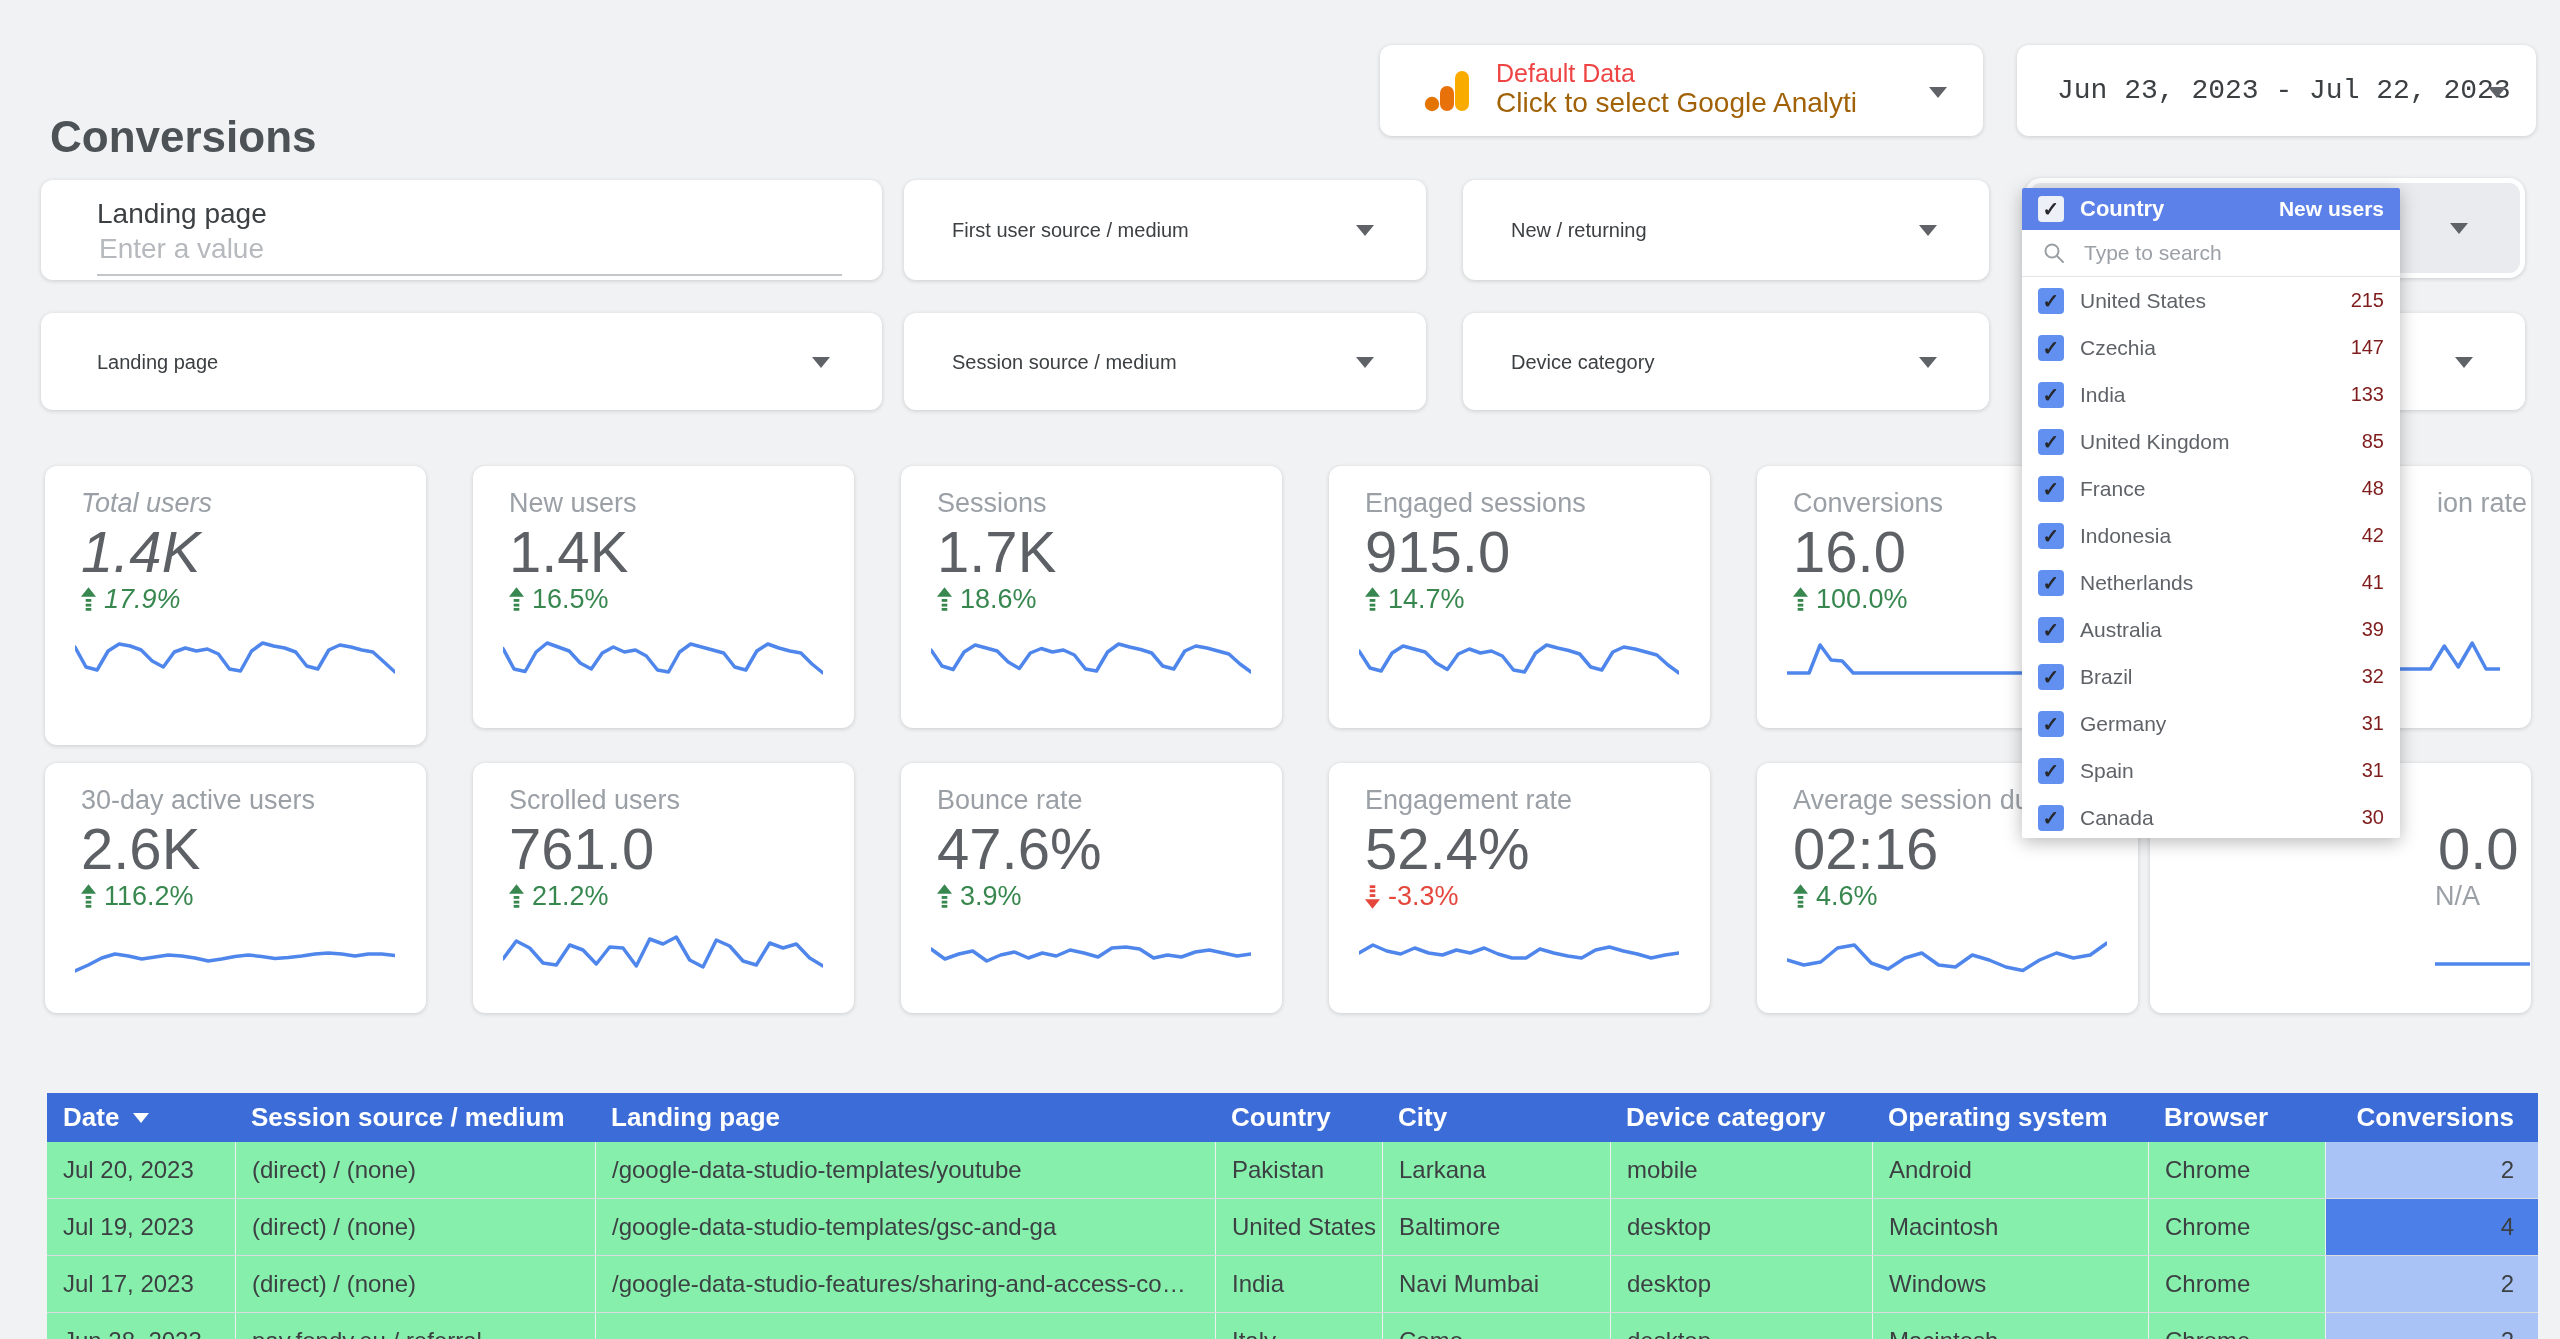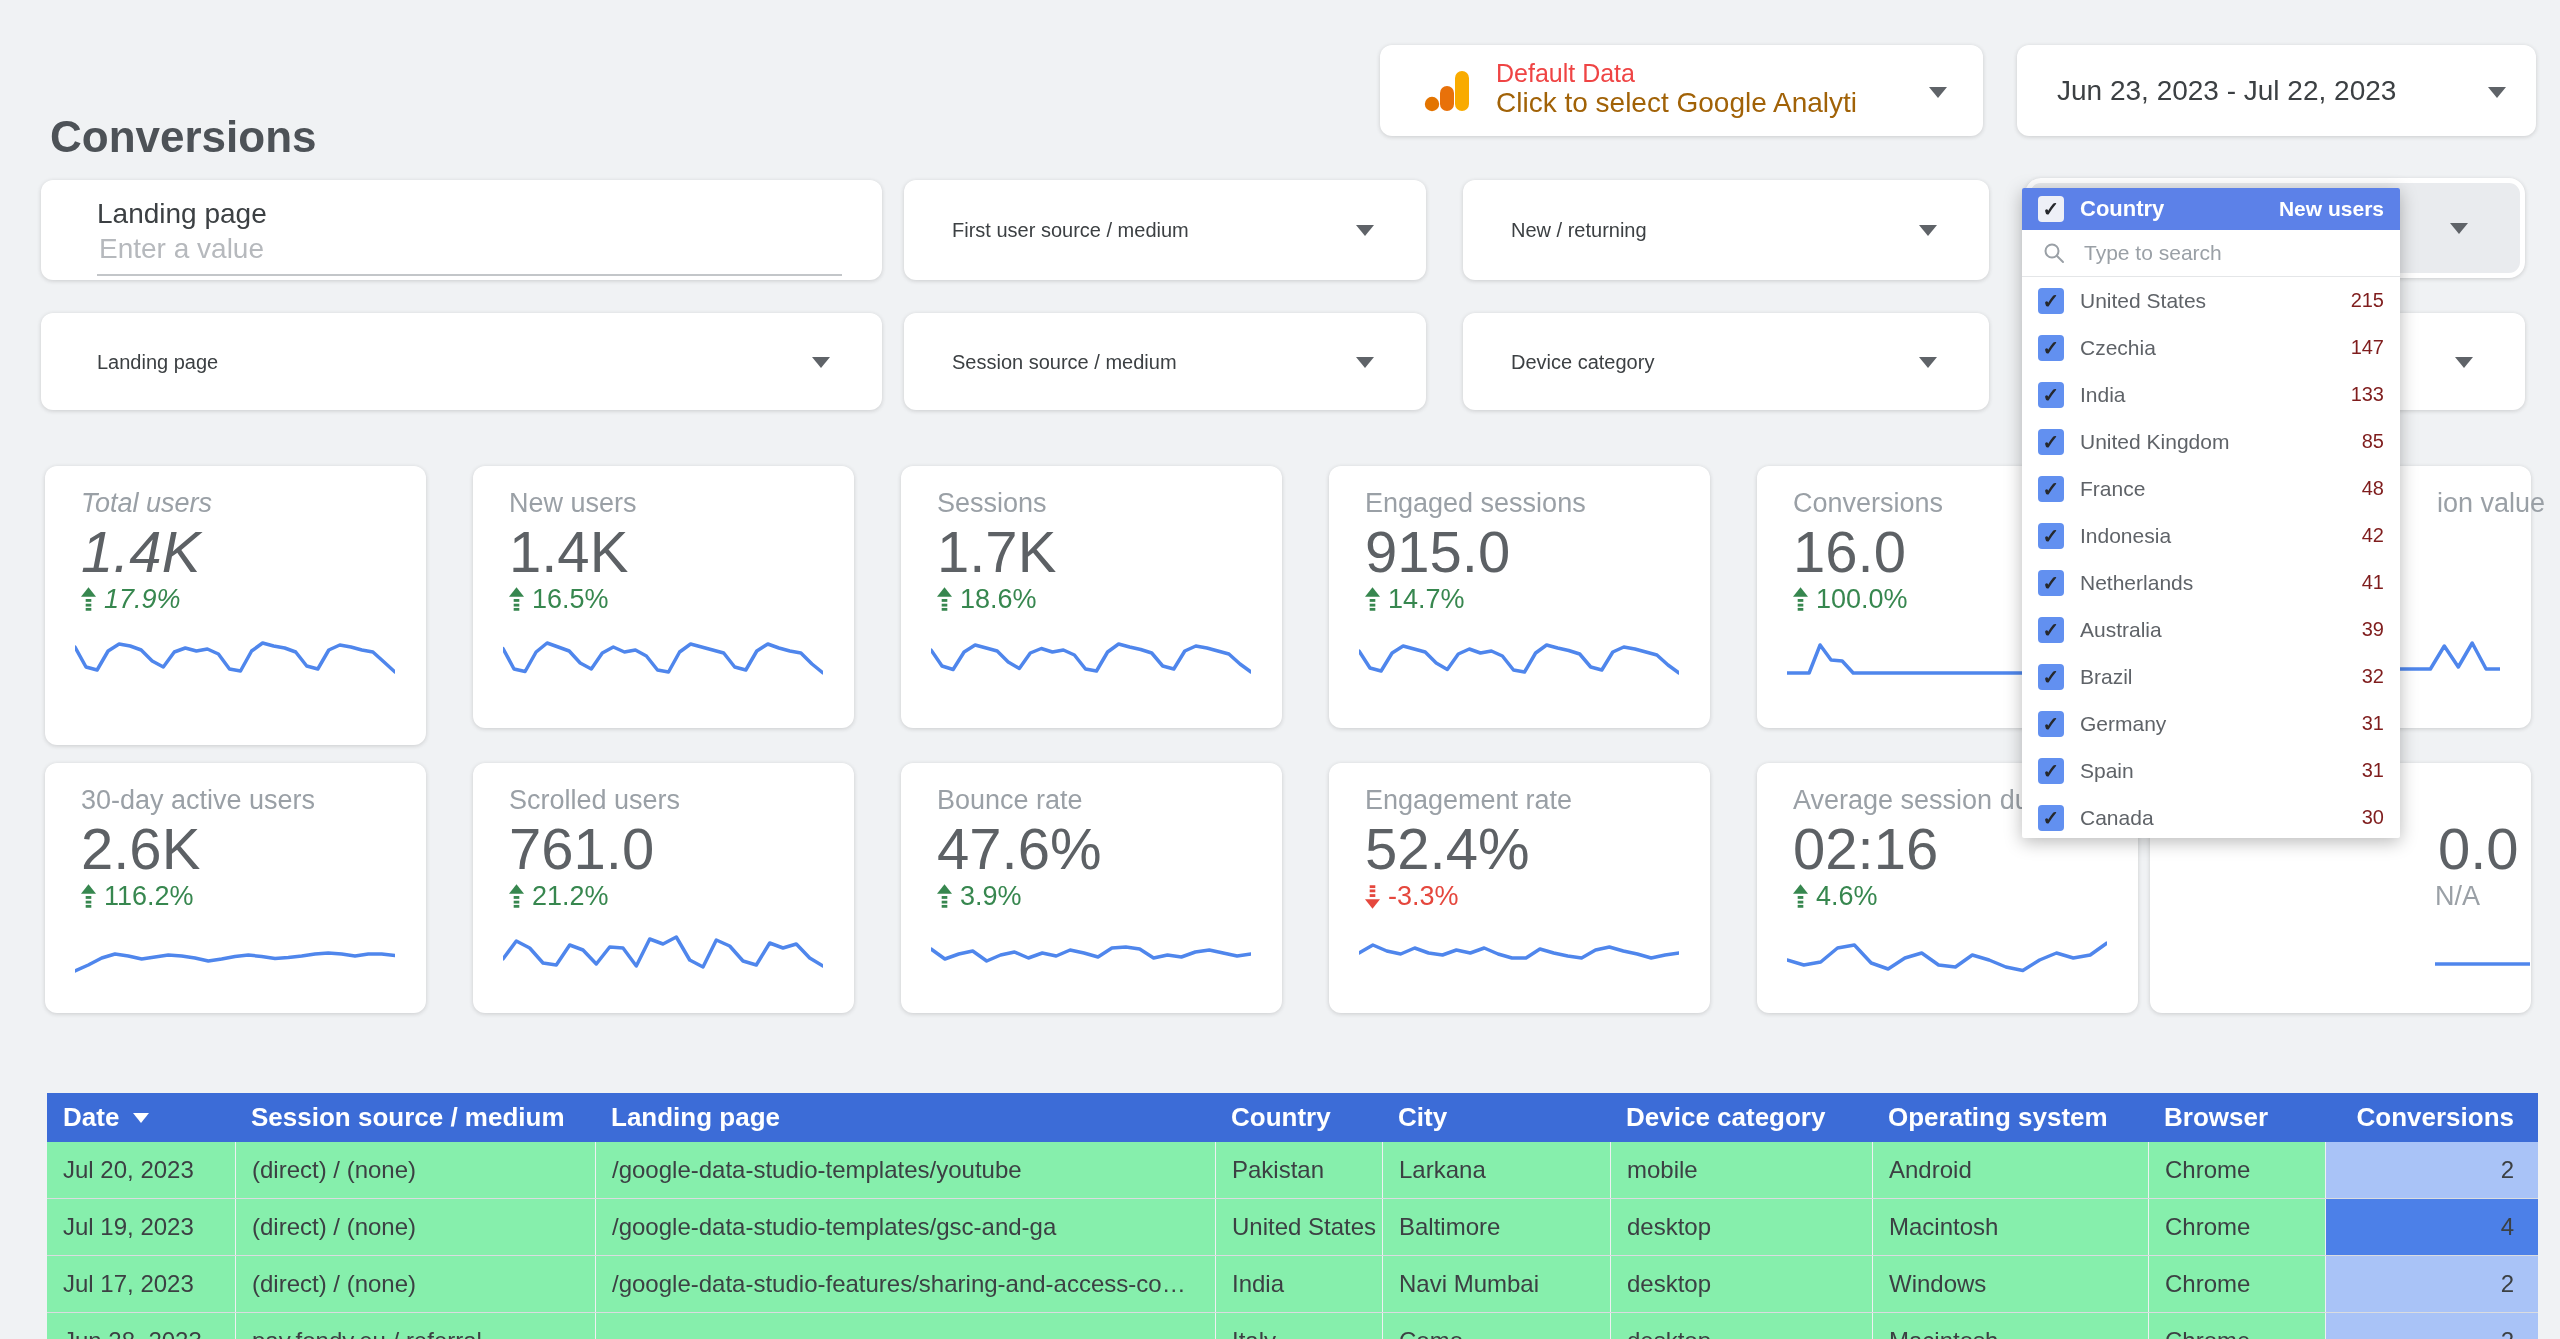--- a/index.html
+++ b/index.html
@@ -10,21 +10,21 @@
         box-shadow:0 1px 4px rgba(32,33,36,.18);}
   
   .page-title{position:absolute;left:50px;top:112px;font-size:44px;font-weight:700;color:#4d5257;}
   .ga-card{left:1380px;top:45px;width:603px;height:91px;cursor:pointer;}
   .ga-icon{position:absolute;left:44px;top:22px;width:48px;height:48px;}
   .ga-line1{position:absolute;left:116px;top:14px;font-size:25px;color:#ef4444;}
   .ga-line2{position:absolute;left:116px;top:42px;font-size:28px;color:#a16207;white-space:nowrap;}
   .caret{width:0;height:0;border-left:9px solid transparent;border-right:9px solid transparent;
          border-top:11px solid #5f6368;}
   .ga-caret{position:absolute;right:36px;top:42px;}
-  .date-card{left:2017px;top:45px;width:519px;height:91px;cursor:pointer;}
+  .date-card{left:2017px;top:45px;width:519px;height:91px;cursor:pointer;font-family:Liberation Mono, monospace;}
   .date-text{position:absolute;left:40px;top:30px;font-size:28px;color:#3c4043;white-space:nowrap;}
   .date-caret{position:absolute;right:30px;top:42px;}
   
   .filter{cursor:pointer;}
   .f-label{position:absolute;left:48px;top:50%;transform:translateY(-50%);
            font-size:20px;color:#3c4043;white-space:nowrap;}
   .f-caret{position:absolute;right:52px;top:50%;margin-top:-5px;}
   .f-input-label{position:absolute;left:56px;top:18px;font-size:28px;color:#3c4043;}
   .f-input{position:absolute;left:56px;top:52px;width:740px;border:none;outline:none;
            font-size:28px;color:#3c4043;background:transparent;font-family:"Liberation Sans",sans-serif;}
@@ -210,21 +210,21 @@
             <rect x="5" y="17.5" width="6" height="3"></rect>
             <rect x="5" y="22" width="6" height="3"></rect>
       </svg>
       <span class="sc-delta-text">100.0%</span>
     </div>
     <svg class="spark" viewBox="0 0 320 58" preserveAspectRatio="none">
           <polyline points="0.0,52.0 11.0,52.0 22.1,52.0 33.1,24.0 44.1,39.0 55.2,40.0 66.2,52.0 77.2,52.0 88.3,52.0 99.3,52.0 110.3,52.0 121.4,52.0 132.4,52.0 143.4,52.0 154.5,52.0 165.5,52.0 176.6,52.0 187.6,52.0 198.6,52.0 209.7,52.0 220.7,52.0 231.7,52.0 242.8,52.0 253.8,52.0 264.8,52.0 275.9,52.0 286.9,52.0 297.9,52.0 309.0,41.0 320.0,52.0"></polyline>
         </svg>
   </div>
       <div class="card sc" style="left: 2150px; top: 466px; width: 381px; height: 262px;">
-    <div class="sc-label" style="left: 287px;">ion value</div>
+    <div class="sc-label" style="left: 287px;">ion rate</div>
 
     <svg class="spark" viewBox="0 0 320 58" preserveAspectRatio="none">
           <polyline points="0.0,48.0 13.9,48.0 27.8,48.0 41.7,48.0 55.7,48.0 69.6,48.0 83.5,48.0 97.4,48.0 111.3,48.0 125.2,48.0 139.1,48.0 153.0,48.0 167.0,48.0 180.9,48.0 194.8,48.0 208.7,48.0 222.6,48.0 236.5,48.0 250.4,48.0 264.3,25.0 278.3,46.0 292.2,22.0 306.1,48.0 320.0,48.0"></polyline>
         </svg>
   </div>
       <div class="card sc" style="left: 45px; top: 763px; width: 381px; height: 250px;">
     <div class="sc-label">30-day active users</div>
     <div class="sc-value">2.6K</div>
     <div class="sc-delta up">
       <svg class="arrow-icon" viewBox="0 0 16 26">

